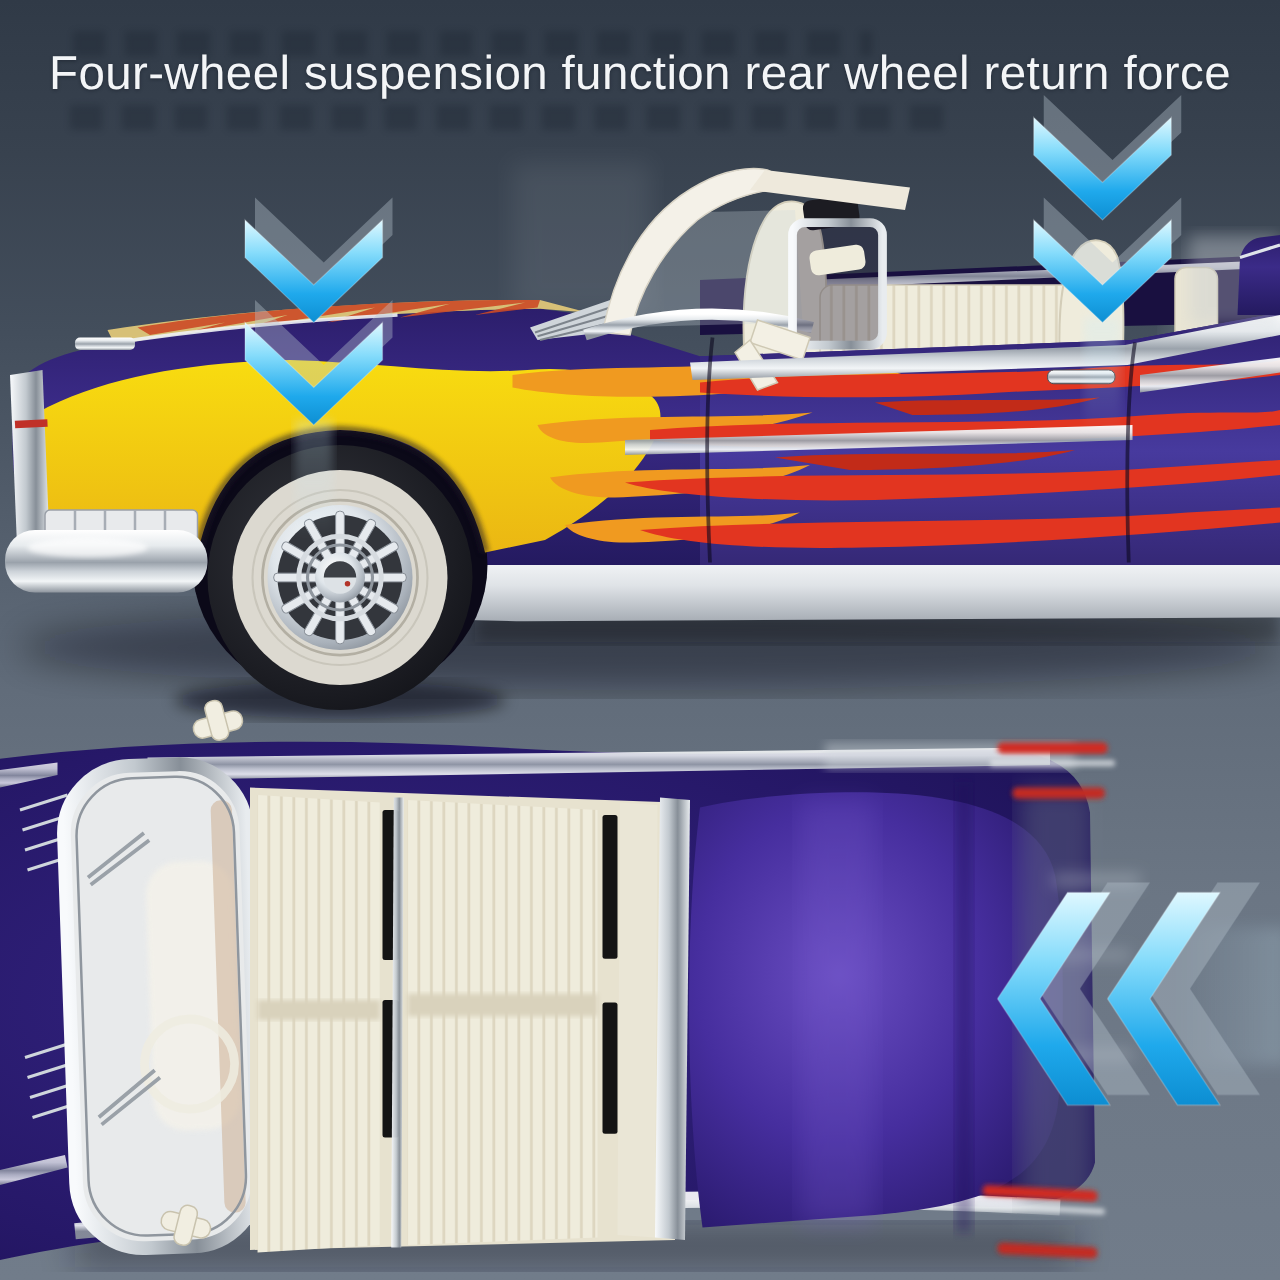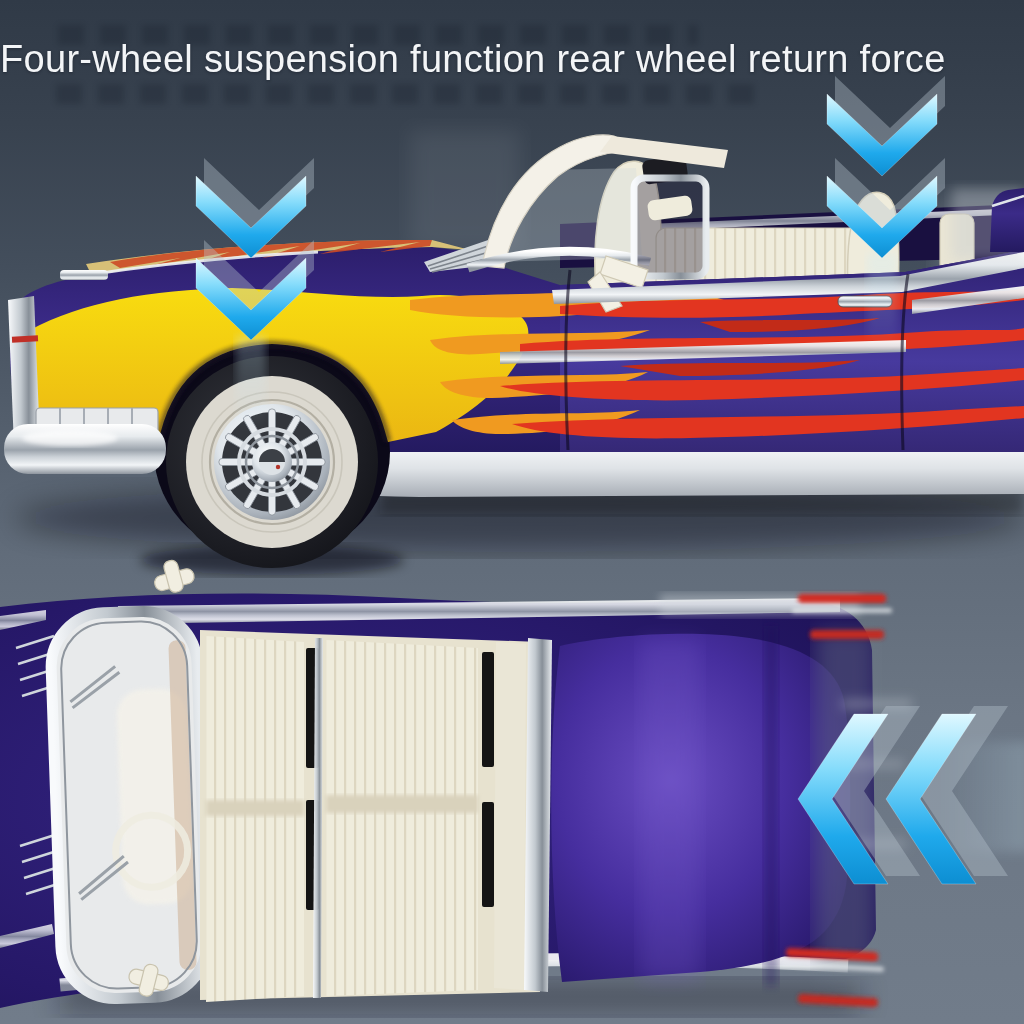--- a/index.html
+++ b/index.html
@@ -2,21 +2,21 @@
 <html><head>
 <meta charset="utf-8">
 <style>
   html,body{margin:0;padding:0;background:#20262e;}
   .stage{
     position:relative;width:1024px;height:1024px;overflow:hidden;
     font-family:"Liberation Sans",sans-serif;
     background:linear-gradient(180deg,#303a47 0%,#38424f 12%,#434e5c 26%,#525d6b 40%,#616c7a 54%,#6b7684 70%,#717c8a 100%);
   }
   .headline{
-    position:absolute;top:36px;left:0;width:1024px;text-align:left;
+    position:absolute;top:36px;left:0;width:1024px;text-align:center;
     font-size:38px;line-height:46px;font-weight:400;color:#f3f5f7;
     letter-spacing:.3px;text-shadow:0 1px 3px rgba(10,15,25,.4);
     white-space:nowrap;z-index:5;
   }
   .ghost-row{
     position:absolute;height:20px;border-radius:2px;z-index:4;
     background:repeating-linear-gradient(90deg,rgba(18,26,38,.55) 0 26px,rgba(18,26,38,0) 26px 42px);
     filter:blur(3px);opacity:.45;
   }
   .ghost-row.r1{top:25px;left:58px;width:640px;}

